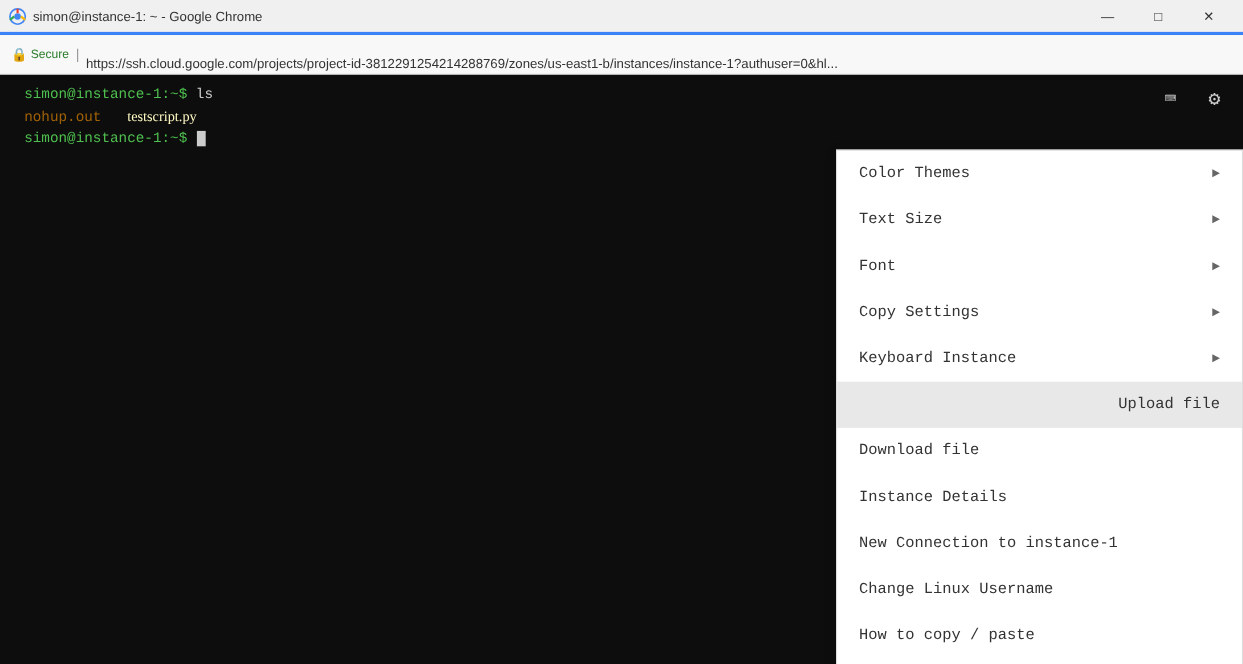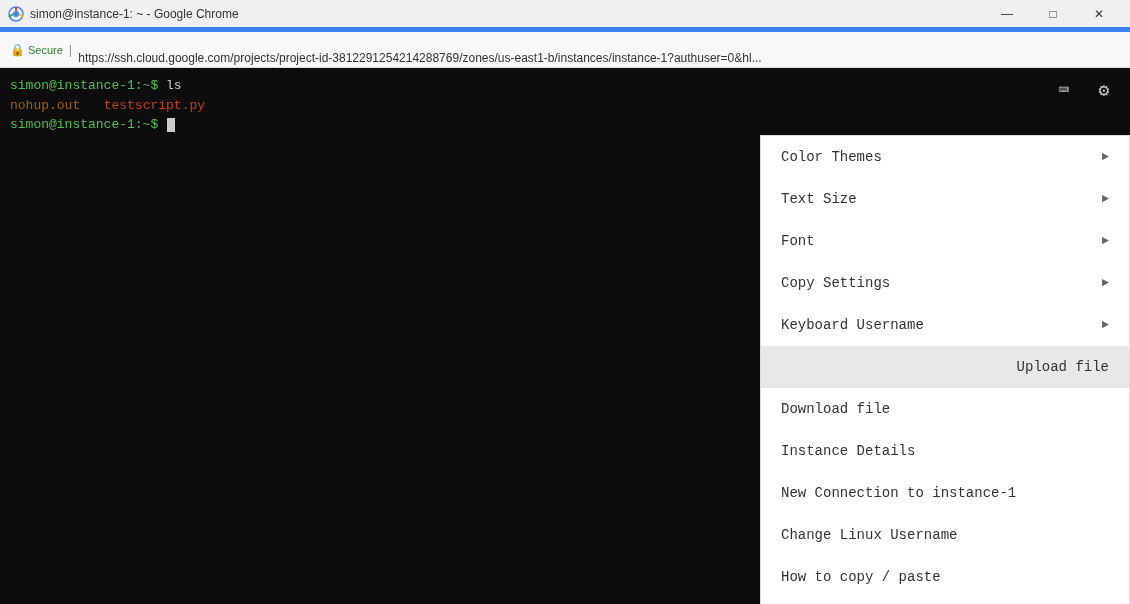--- a/index.html
+++ b/index.html
@@ -5,21 +5,21 @@
     * { margin: 0; padding: 0; box-sizing: border-box; }
     body { width: 1130px; height: 604px; overflow: hidden; font-family: 'Segoe UI', Arial, sans-serif; }
 
     
     .title-bar {
       display: flex;
       align-items: center;
       background: #f0f0f0;
       height: 32px;
       padding: 0 8px;
-      border-bottom: 5px solid #3b82f6;
+      border-bottom: 3px solid #3b82f6;
       user-select: none;
     }
     .title-bar-icon {
       width: 16px;
       height: 16px;
       margin-right: 6px;
     }
     .title-bar-title {
       flex: 1;
       font-size: 12px;
@@ -79,29 +79,29 @@
     }
 
     
     .terminal {
       width: 100%;
       height: calc(604px - 32px - 36px);
       background: #0d0d0d;
       color: #ccc;
       font-family: 'Courier New', monospace;
       font-size: 13px;
-      padding: 8px 10px;
+      padding: 8px 22px;
       position: relative;
     }
     .terminal-line {
       line-height: 1.5;
     }
     .prompt { color: #4fc04f; }
     .file-normal { color: #a16207; }
-    .file-script { color: #c2410c; }
+    .file-script { color: #fef9c3; font-family: Liberation Serif, serif; }
     .cursor {
       display: inline-block;
       width: 8px;
       height: 14px;
       background: #ccc;
       vertical-align: middle;
       margin-left: 1px;
     }
 
     
@@ -208,21 +208,21 @@
     </div>
     <div class="menu-item">
       <span>Font</span>
       <span class="chevron">►</span>
     </div>
     <div class="menu-item">
       <span>Copy Settings</span>
       <span class="chevron">►</span>
     </div>
     <div class="menu-item">
-      <span>Keyboard Username</span>
+      <span>Keyboard Instance</span>
       <span class="chevron">►</span>
     </div>
     <div class="menu-item active">
       <span>Upload file</span>
     </div>
     <div class="menu-item">
       <span>Download file</span>
     </div>
     <div class="menu-item">
       <span>Instance Details</span>

